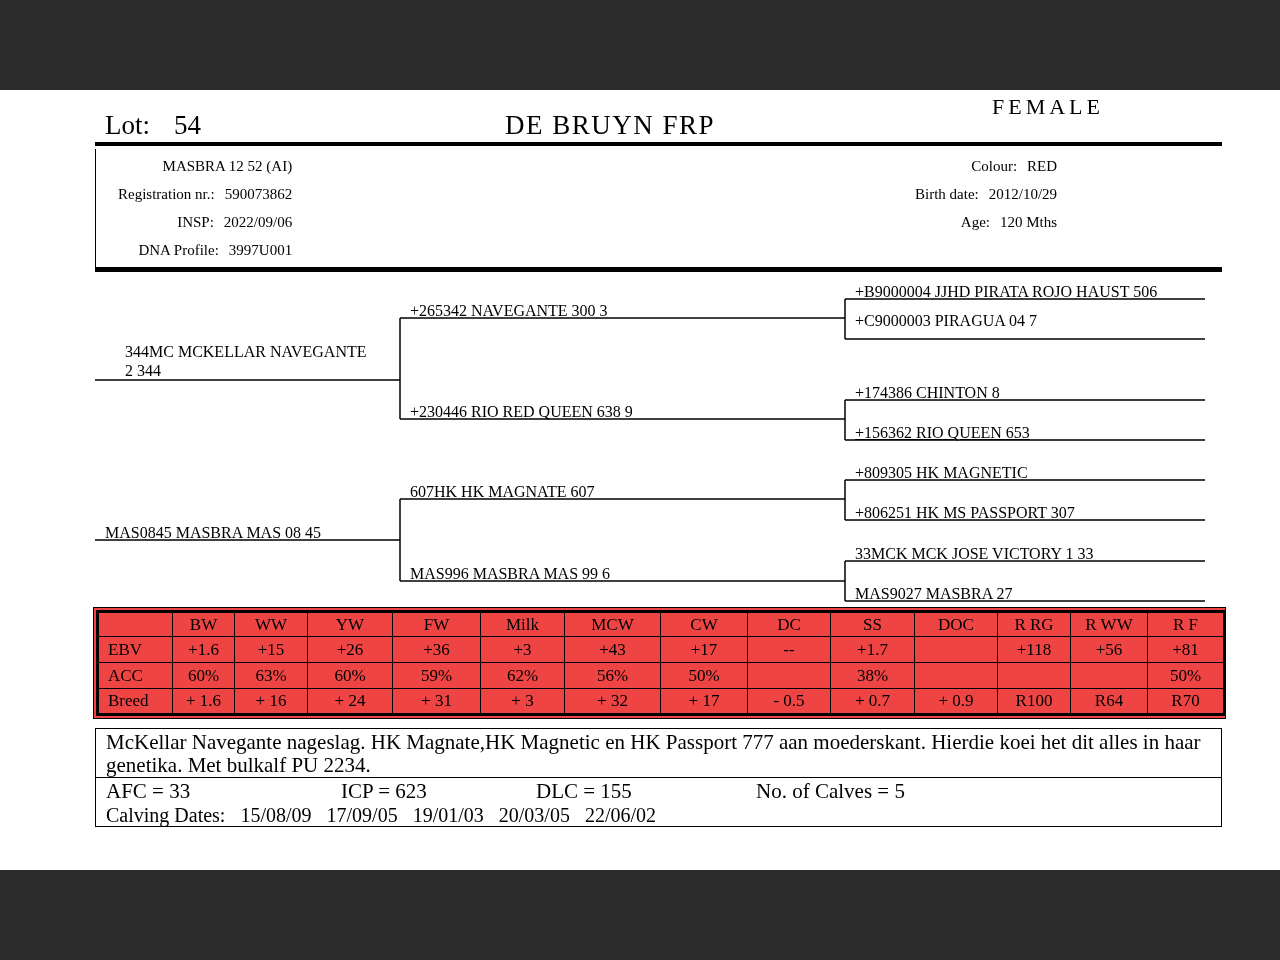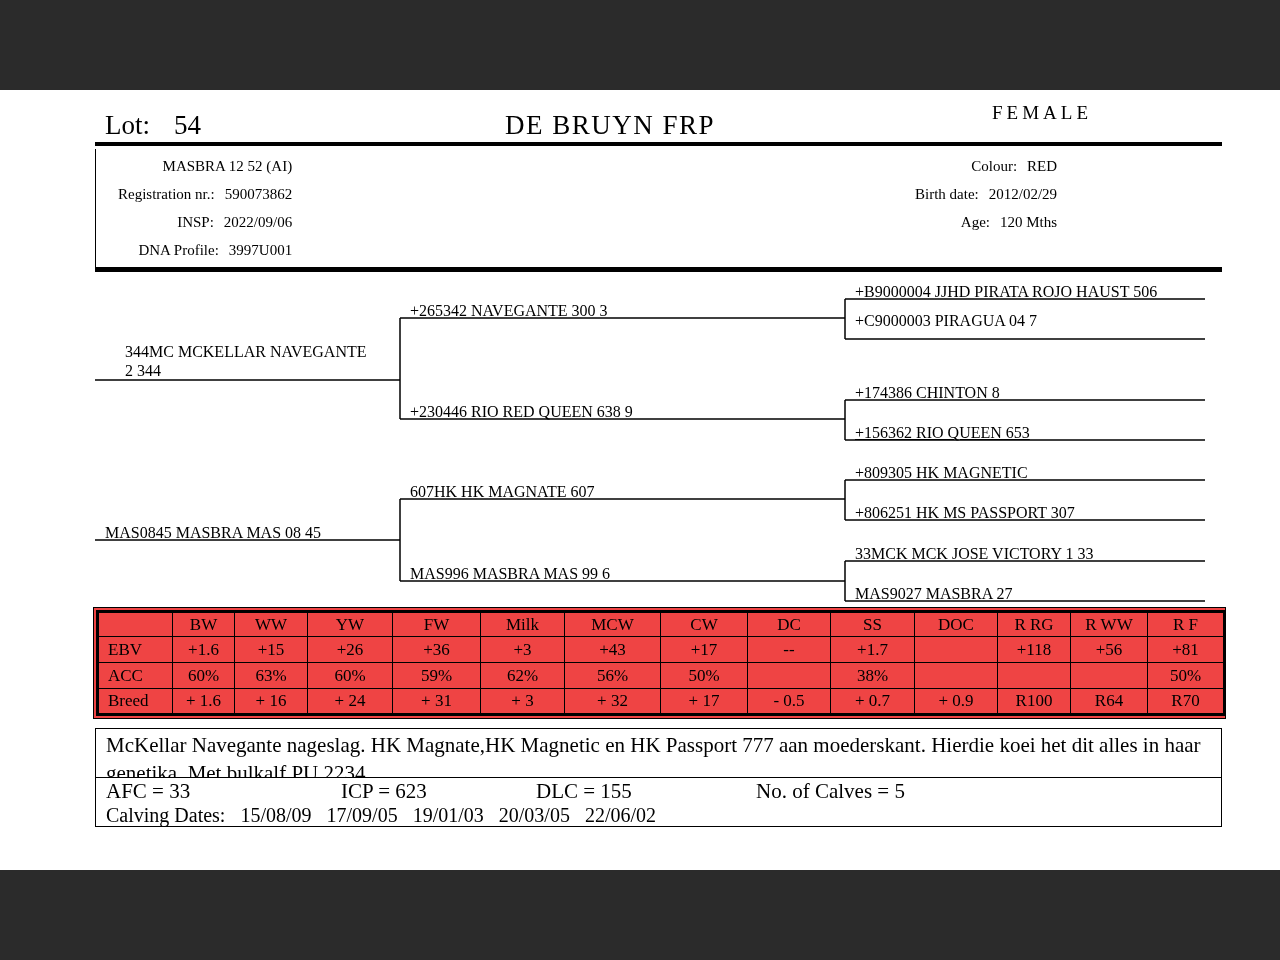--- a/index.html
+++ b/index.html
@@ -12,21 +12,21 @@
   .bar { position:absolute; left:0; width:1280px; background:#2b2b2b; }
   .bar.top { top:0; height:90px; }
   .bar.bottom { top:870px; height:90px; }
 
   .page { position:absolute; top:90px; left:0; width:1280px; height:780px; background:#ffffff; }
 
   
   .lot { position:absolute; left:105px; top:20px; font-size:27px; white-space:nowrap; }
   .lot .lot-val { margin-left:24px; }
   .doc-title { position:absolute; left:505px; top:20px; font-size:27px; letter-spacing:1.5px; white-space:nowrap; }
-  .sex { position:absolute; left:992px; top:12px; font-size:19px; letter-spacing:4px; white-space:nowrap; }
+  .sex { position:absolute; left:992px; top:4px; font-size:22px; letter-spacing:4px; white-space:nowrap; }
 
   .rule1 { position:absolute; left:95px; top:52px; width:1127px; height:3px;
            border-top:3px solid #000; border-bottom:1px solid #000; }
   .rule2 { position:absolute; left:95px; top:177px; width:1127px; height:2px;
            border-top:3px solid #000; border-bottom:2px solid #000; }
   .info-vline { position:absolute; left:95px; top:59px; width:1px; height:118px; background:#000; }
 
   
   .info-col { position:absolute; top:62px; font-size:15px;text-align:right; }
   .info-col .row { height:28px; line-height:28px; white-space:nowrap; }
@@ -43,21 +43,21 @@
   table.ebv { width:100%; border-collapse:collapse; table-layout:fixed;
               border:3px solid #000; font-size:17px; }
   table.ebv td { border:1px solid #000; text-align:center; height:26px;
                  padding:0 3px; overflow:hidden; white-space:nowrap; }
   table.ebv tr.hdr td { height:25px; }
   table.ebv td.rowlbl { text-align:left; padding-left:9px; }
 
   
   .notes-box { position:absolute; left:95px; top:638px; width:1127px; height:99px;
                border:1px solid #000; }
-  .notes-text { height:49px; padding:2px 10px 0 10px; font-size:21px; line-height:28px;
+  .notes-text { height:49px; padding:2px 10px 0 10px; font-size:21px; line-height:23px;
                 border-bottom:1px solid #000; overflow:hidden; }
   .stats-row { position:relative; height:26px; font-size:21px; }
   .stats-row span { position:absolute; top:1px; white-space:nowrap; }
   .stat-afc { left:10px; } .stat-icp { left:245px; } .stat-dlc { left:440px; } .stat-calves { left:660px; }
   .calving-row { padding-left:10px; font-size:20px; line-height:23px; white-space:nowrap; }
   .cal-date { margin-left:15px; }
 </style>
 </head>
 <body>
 
@@ -75,21 +75,21 @@
   <div class="info-vline"></div>
 
   <div class="info-col c1">
     <div class="row">MASBRA 12 52 (AI)</div>
     <div class="row"><span>Registration nr.:</span><span class="val">590073862</span></div>
     <div class="row"><span>INSP:</span><span class="val">2022/09/06</span></div>
     <div class="row"><span>DNA Profile:</span><span class="val">3997U001</span></div>
   </div>
   <div class="info-col c3">
     <div class="row"><span>Colour:</span><span class="val">RED</span></div>
-    <div class="row"><span>Birth date:</span><span class="val">2012/02/29</span></div>
+    <div class="row"><span>Birth date:</span><span class="val">2012/10/29</span></div>
     <div class="row"><span>Age:</span><span class="val">120 Mths</span></div>
   </div>
 
   <div class="rule2"></div>
 
   <svg class="ped-svg" viewBox="0 0 1280 780" xmlns="http://www.w3.org/2000/svg">
     <g stroke="#000000" stroke-width="1.5" fill="none">
       <line x1="95" y1="290" x2="400" y2="290"></line>
       <line x1="95" y1="450" x2="400" y2="450"></line>
       <line x1="400" y1="228" x2="845" y2="228"></line>

